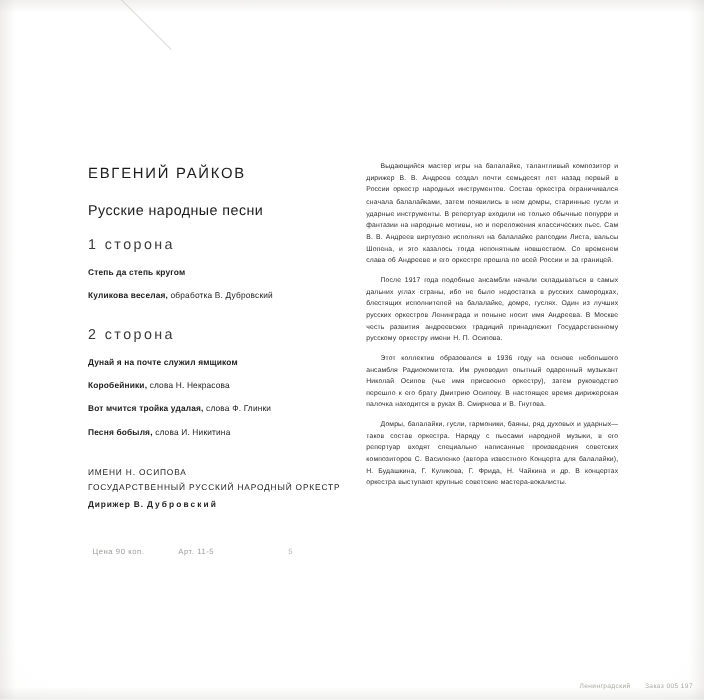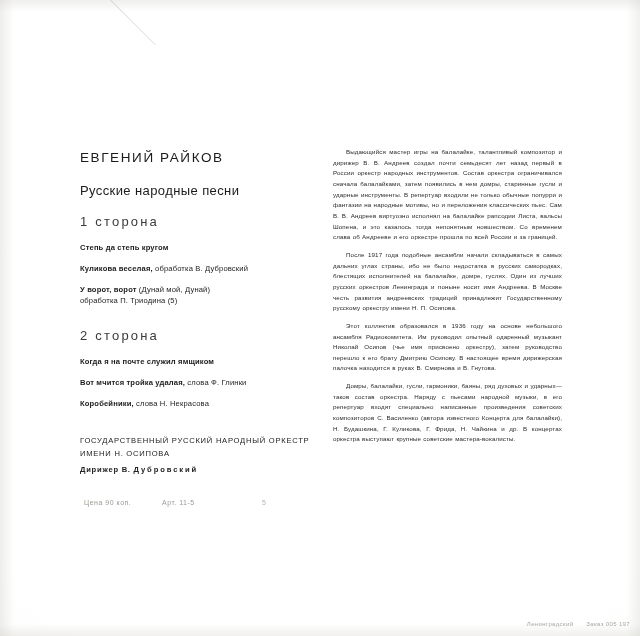--- a/index.html
+++ b/index.html
@@ -178,43 +178,42 @@
 
     <div class="side-label">1 сторона</div>
 
     <ul class="track-list">
       <li class="track">
         <span class="t-title">Степь да степь кругом</span><span class="t-credit"></span><span class="t-credit sp"></span>
       </li>
       <li class="track">
         <span class="t-title">Куликова веселая,</span><span class="t-credit"> обработка В. </span><span class="t-credit sp">Дубровский</span>
       </li>
-      <li class="track">
-        <span class="t-title">У ворот, ворот</span><span class="t-credit"> (Дунай мой, Дунай)</span>
-        <span class="t-credit t-second-line">обработка П. Триодина (5)</span>
-      </li>
     </ul>
 
     <div class="side-label second">2 сторона</div>
 
     <ul class="track-list">
       <li class="track">
-        <span class="t-title">Когда я на почте служил ямщиком</span><span class="t-credit"></span><span class="t-credit sp"></span>
+        <span class="t-title">Дунай я на почте служил ямщиком</span><span class="t-credit"></span><span class="t-credit sp"></span>
+      </li>
+      <li class="track">
+        <span class="t-title">Коробейники,</span><span class="t-credit"> слова Н. </span><span class="t-credit sp">Некрасова</span>
       </li>
       <li class="track">
         <span class="t-title">Вот мчится тройка удалая,</span><span class="t-credit"> слова Ф. </span><span class="t-credit sp">Глинки</span>
       </li>
       <li class="track">
-        <span class="t-title">Коробейники,</span><span class="t-credit"> слова Н. </span><span class="t-credit sp">Некрасова</span>
+        <span class="t-title">Песня бобыля,</span><span class="t-credit"> слова И. </span><span class="t-credit sp">Никитина</span>
       </li>
     </ul>
 
     <div class="orchestra">
+      <div class="orch-line">ИМЕНИ Н. ОСИПОВА</div>
       <div class="orch-line">ГОСУДАРСТВЕННЫЙ РУССКИЙ НАРОДНЫЙ ОРКЕСТР</div>
-      <div class="orch-line">ИМЕНИ Н. ОСИПОВА</div>
       <div class="orch-line conductor"><span>Дирижер В. </span><span class="sp">Дубровский</span></div>
     </div>
 
   </div>
 
   <div class="price-row">
     <span class="price">Цена 90 коп.</span>
     <span class="art">Арт. 11-5</span>
     <span class="num">5</span>
   </div>

